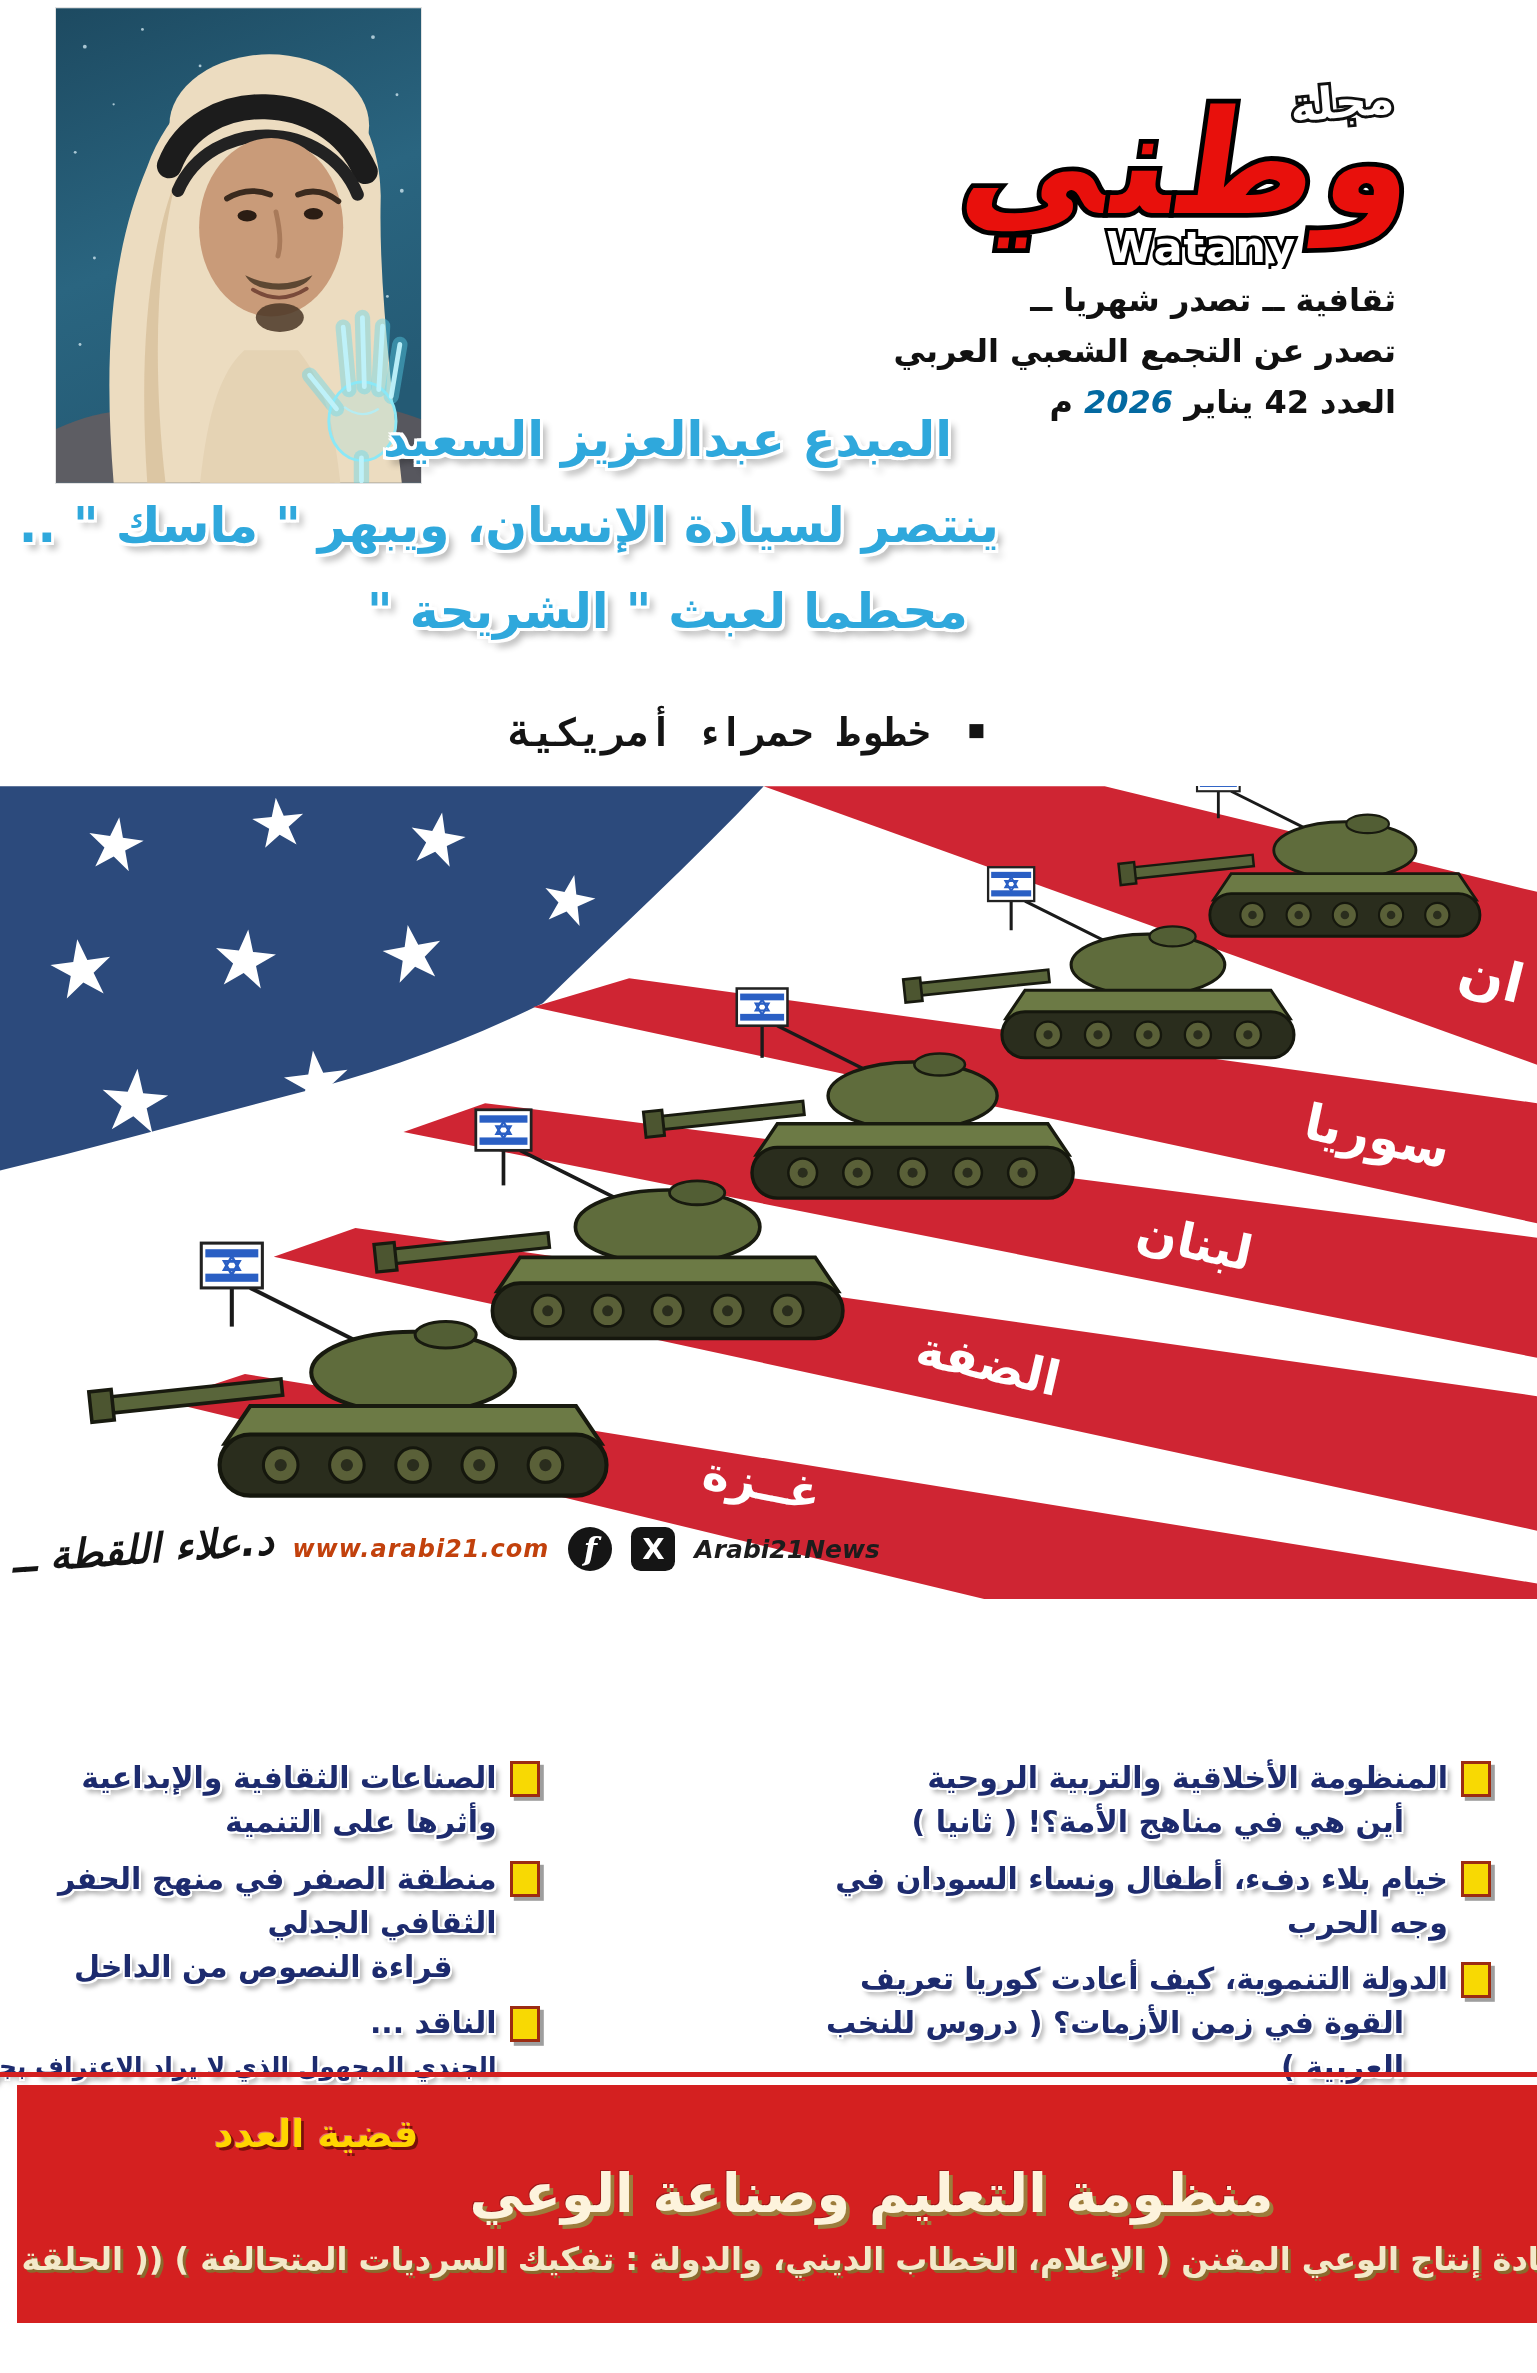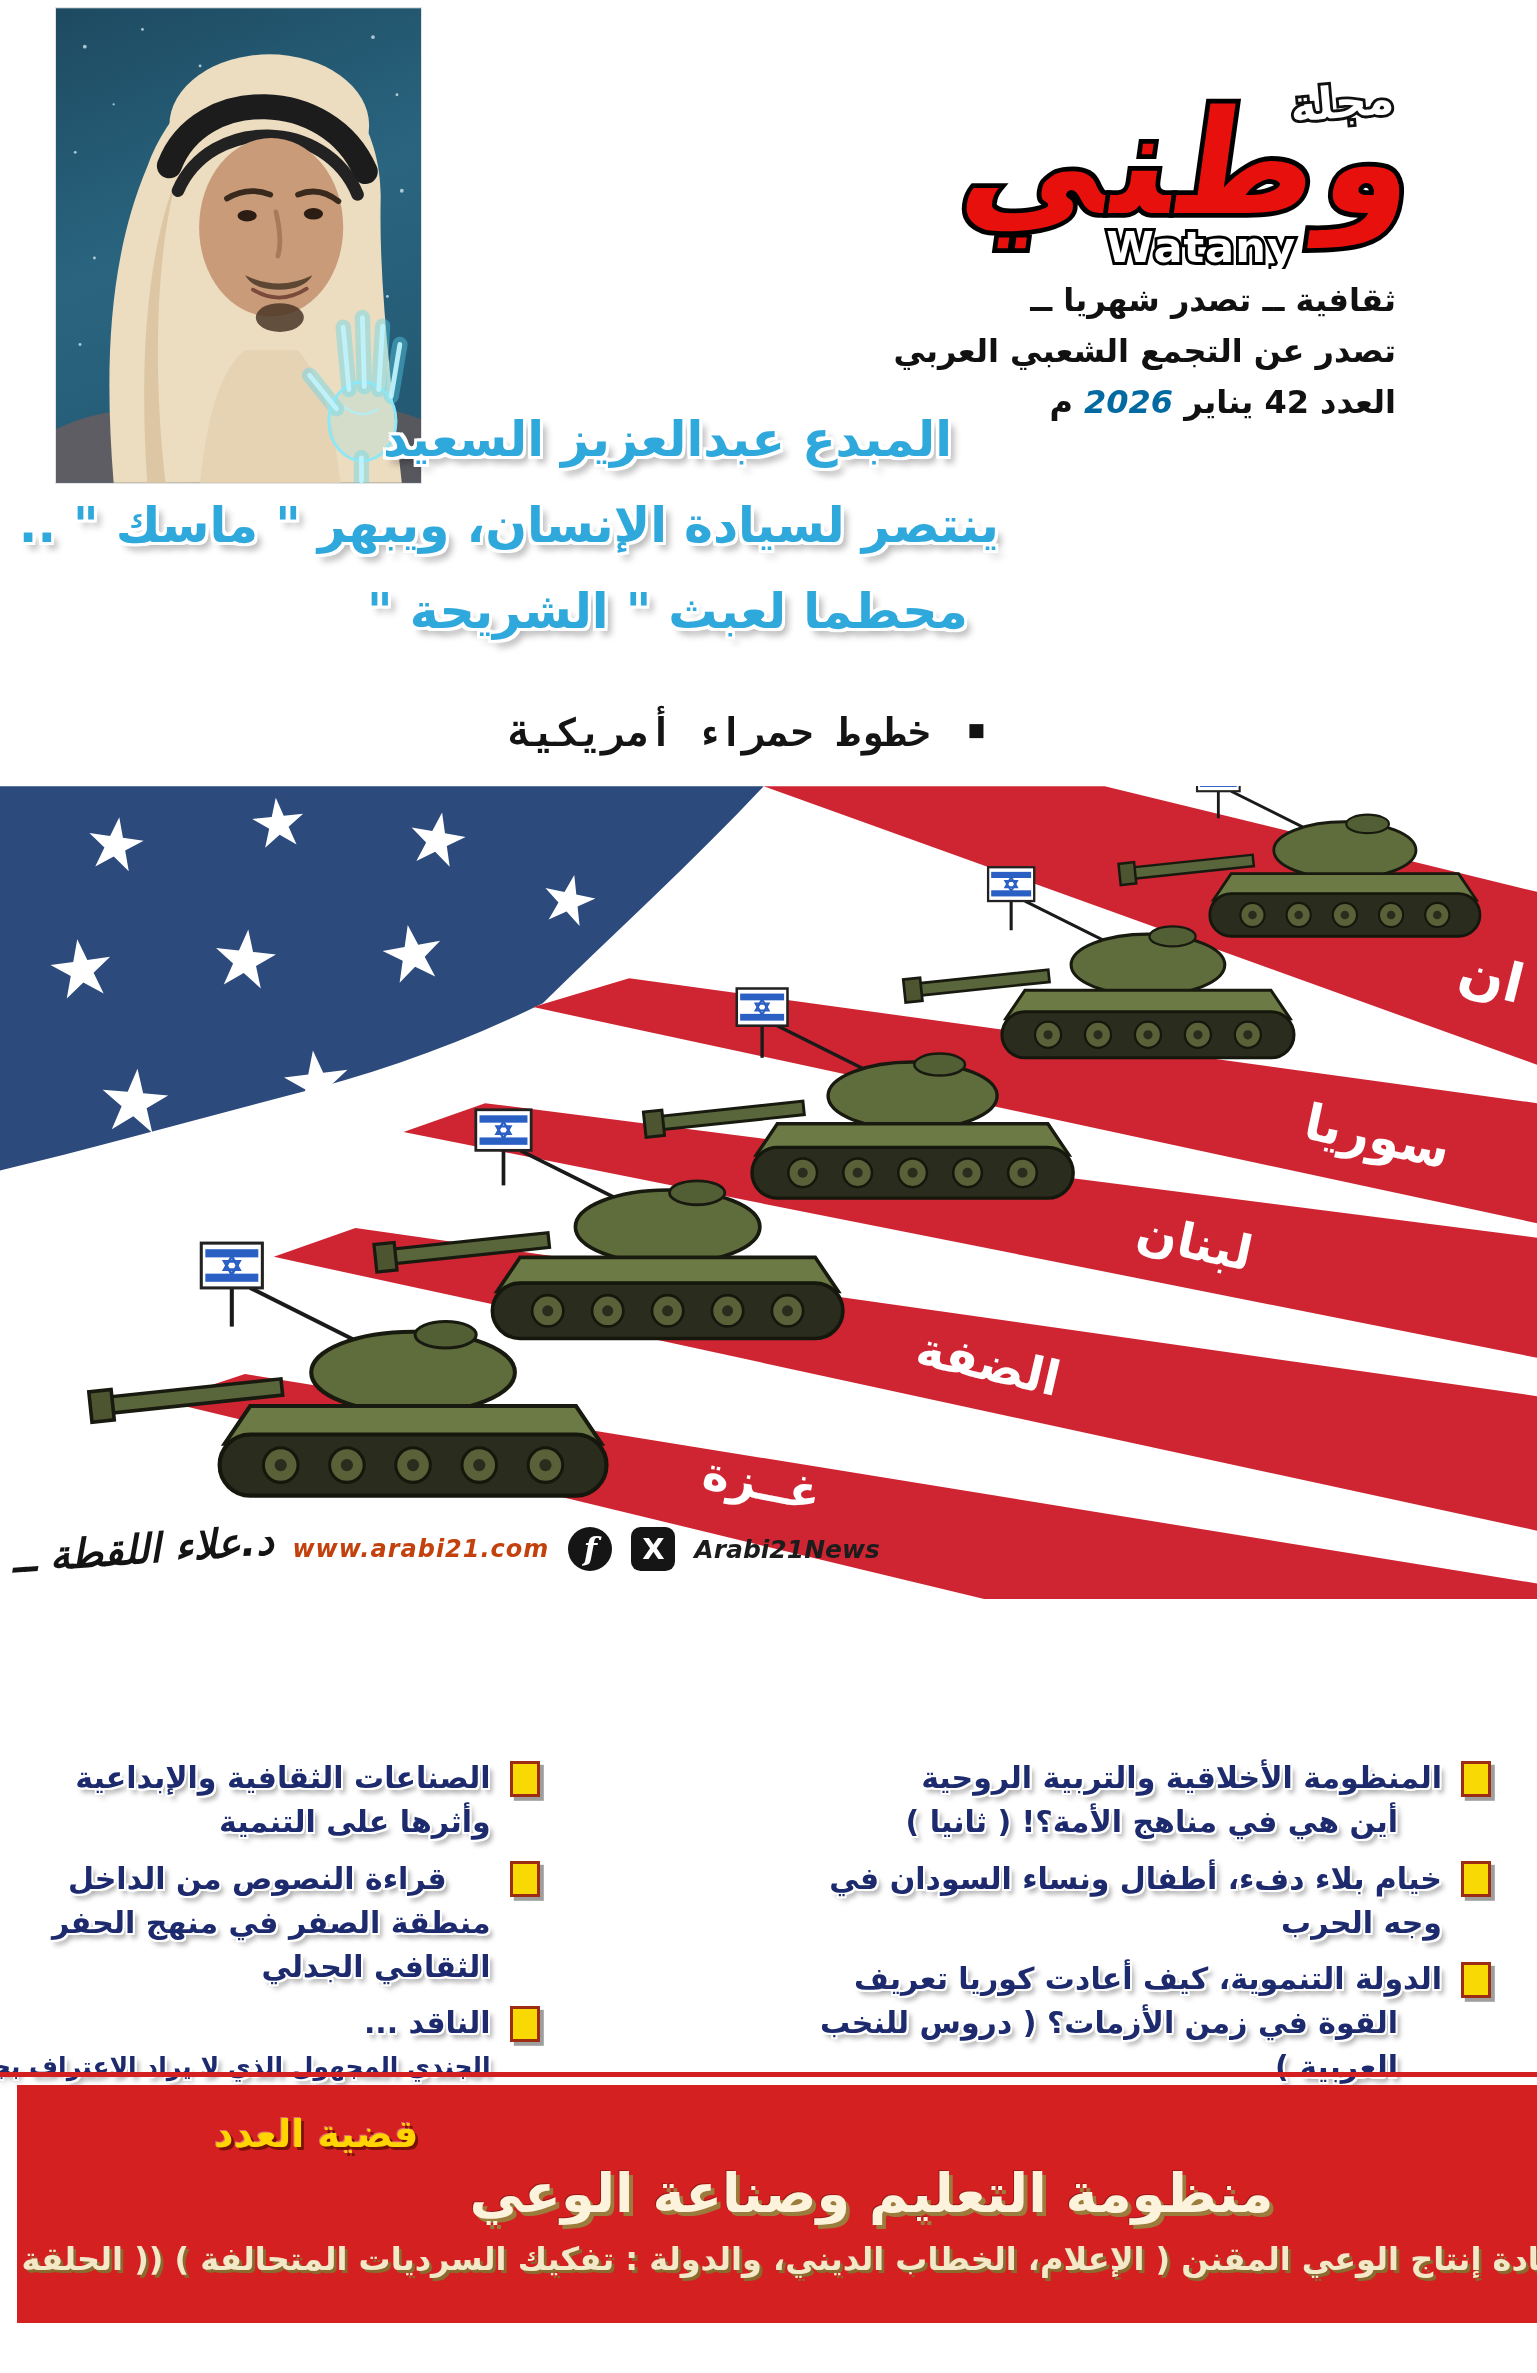--- a/index.html
+++ b/index.html
@@ -40,21 +40,21 @@
   .badge { width:44px; height:44px; background:#151515; color:#fff; display:flex;
            align-items:center; justify-content:center; font-weight:bold; }
   .badge.fb { border-radius:50%; font-size:31px; font-style:italic; font-family:"DejaVu Serif", serif; }
   .badge.xx { border-radius:9.6px; font-size:29px; }
   .handle { font-size:25px; font-weight:bold; font-style:italic; color:#1c1c1c; }
 
   
   .list { direction:rtl; }
   .list-left  { left:9.6px;  top:1756px; width:530px; }
   .list-right { left:815px; top:1756px; width:676px; }
-  .article-item { display:flex; align-items:flex-start; gap:19px; margin-bottom:12.5px; }
+  .article-item { display:flex; align-items:flex-start; gap:13px; margin-bottom:12.5px; }
   .bullet { flex:0 0 auto; width:30px; height:36px; margin-top:4.8px; background:#f8d903;
             border:3.8px solid #9c2c12; box-shadow:3.8px 3.8px 0 rgba(40,40,40,.45); }
   .a-text { font-size:30px; font-weight:bold; color:#1d2b6e; line-height:44px; text-align:right;
             text-shadow:-1.9px 0 0 #fff, 1.9px 0 0 #fff, 0 -1.9px 0 #fff, 0 1.9px 0 #fff,
                         -1.9px -1.9px 0 #fff, 1.9px 1.9px 0 #fff, -1.9px 1.9px 0 #fff, 1.9px -1.9px 0 #fff,
                         3.8px 4.8px 4.8px rgba(0,0,0,.35); }
   .a-line2 { padding-left:0; padding-right:44px; }
   .a-long { font-size:25px; white-space:nowrap; padding-right:0; }
 
   
@@ -251,22 +251,22 @@
 </div>
 
 <div class="abs list list-left">
   <div class="article-item">
     <span class="bullet"></span>
     <div class="a-text">الصناعات الثقافية والإبداعية وأثرها على التنمية</div>
   </div>
   <div class="article-item">
     <span class="bullet"></span>
     <div>
+      <div class="a-text">منطقة الصفر في منهج الحفر الثقافي الجدلي</div>
       <div class="a-text a-line2">قراءة النصوص من الداخل</div>
-      <div class="a-text">منطقة الصفر في منهج الحفر الثقافي الجدلي</div>
     </div>
   </div>
   <div class="article-item">
     <span class="bullet"></span>
     <div>
       <div class="a-text">الناقد ...</div>
       <div class="a-text a-long">الجندي المجهول الذي لا يراد الاعتراف بجهده في السنوات الأخيرة،</div>
     </div>
   </div>
   <div class="article-item">

